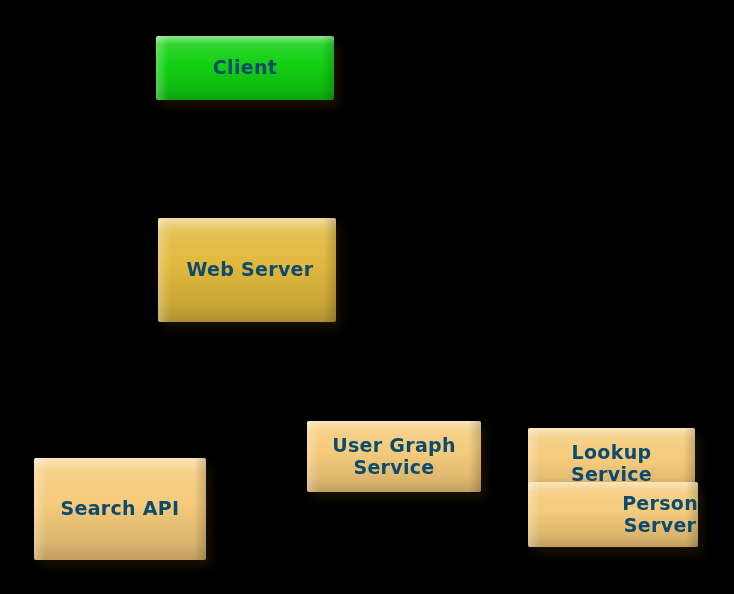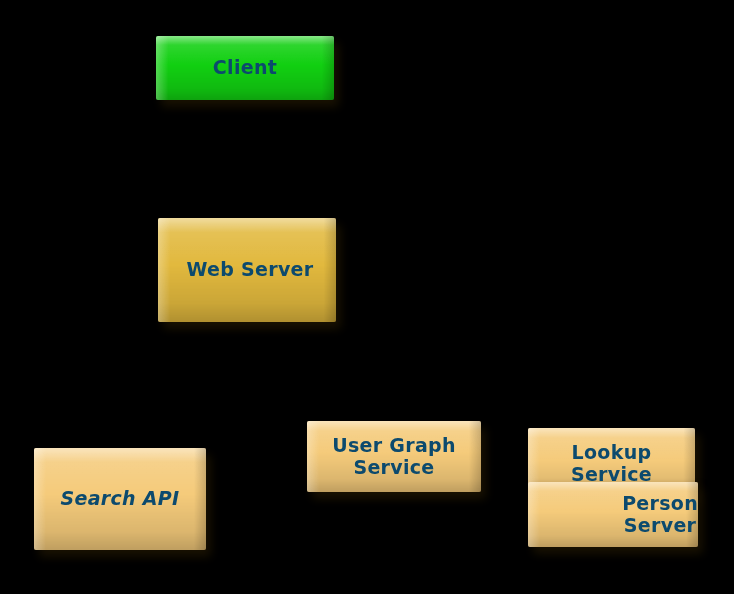--- a/index.html
+++ b/index.html
@@ -41,21 +41,21 @@
     color: #0c4a6e;
     font-weight: bold;
     font-size: 19px;
     line-height: 1.15;
     text-align: center;
     white-space: pre-line;
     letter-spacing: 0.3px;
   }
   #node-client            { left: 156px; top: 36px;  width: 178px; height: 64px;  }
   #node-web-server        { left: 158px; top: 218px; width: 172px; height: 104px; padding-left: 6px; }
-  #node-search-api        { left: 34px;  top: 448px; width: 172px; height: 102px; font-style: italic; }
+  #node-search-api        { left: 34px;  top: 458px; width: 172px; height: 102px; }
   #node-user-graph-service{ left: 283px; top: 421px; width: 174px; height: 71px; margin-left: 24px;  }
   #node-lookup-service    { left: 528px; top: 384px; width: 167px; height: 72px; margin-top: 44px;  }
   #node-person-server     { left: 528px; top: 482px; width: 170px; height: 65px; justify-content: flex-end;  }
 </style>
 </head>
 <body>
 
 <div id="canvas">
 
   <div class="node" id="node-client" style="--fill: #12d012;">

